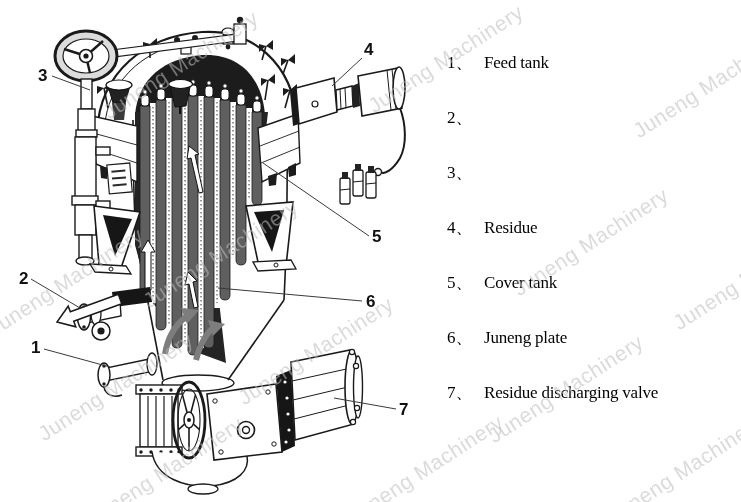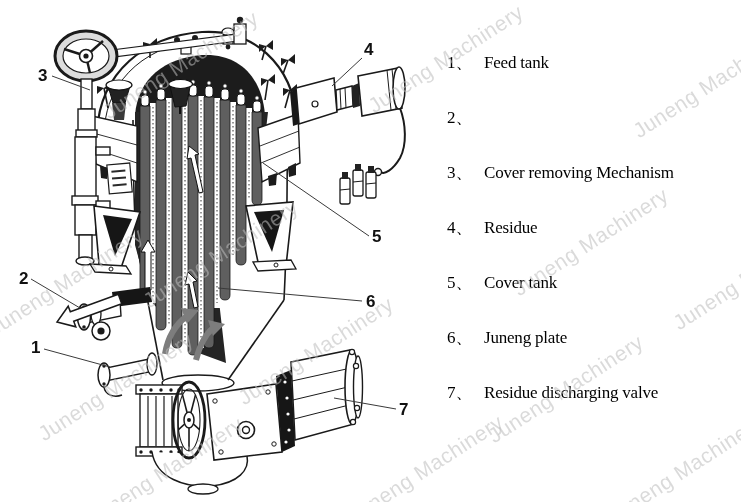--- a/index.html
+++ b/index.html
@@ -392,21 +392,20 @@
 <div class="legend">
   <div class="legend-item">
     <span class="legend-num">1、</span>
     <span class="legend-label">Feed tank</span>
   </div>
   <div class="legend-item">
     <span class="legend-num">2、</span>
   </div>
   <div class="legend-item">
     <span class="legend-num">3、</span>
-    <span class="legend-label">Cover removing Mechanism</span>
   </div>
   <div class="legend-item">
     <span class="legend-num">4、</span>
     <span class="legend-label">Residue</span>
   </div>
   <div class="legend-item">
     <span class="legend-num">5、</span>
     <span class="legend-label">Cover tank</span>
   </div>
   <div class="legend-item">

